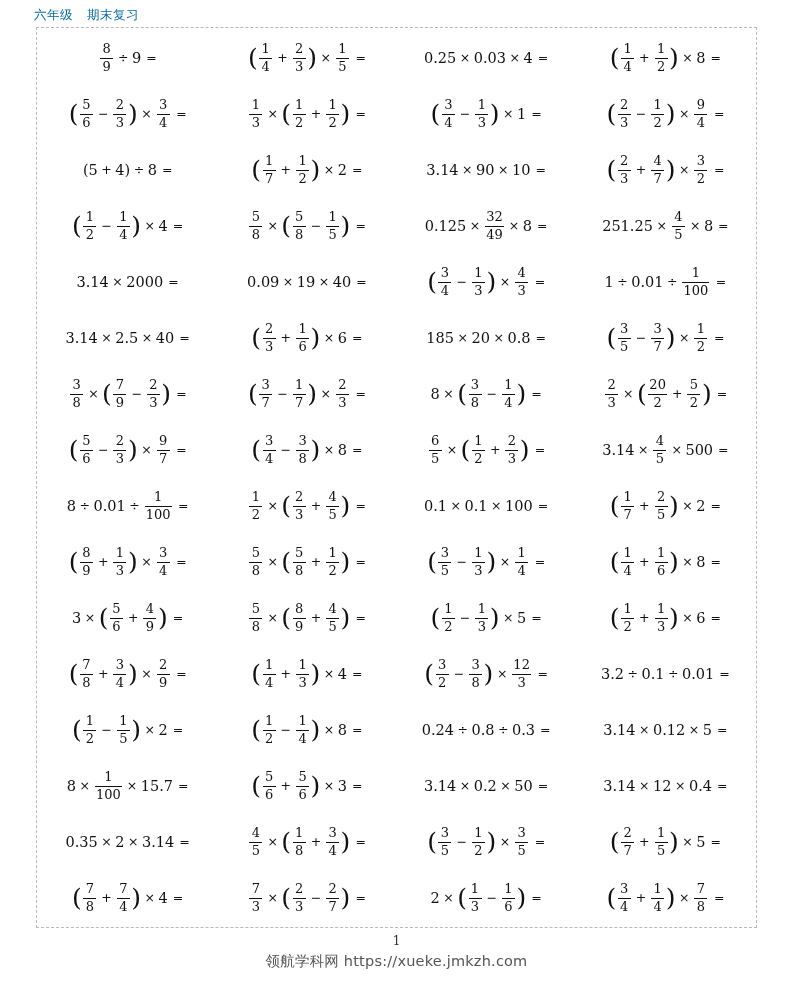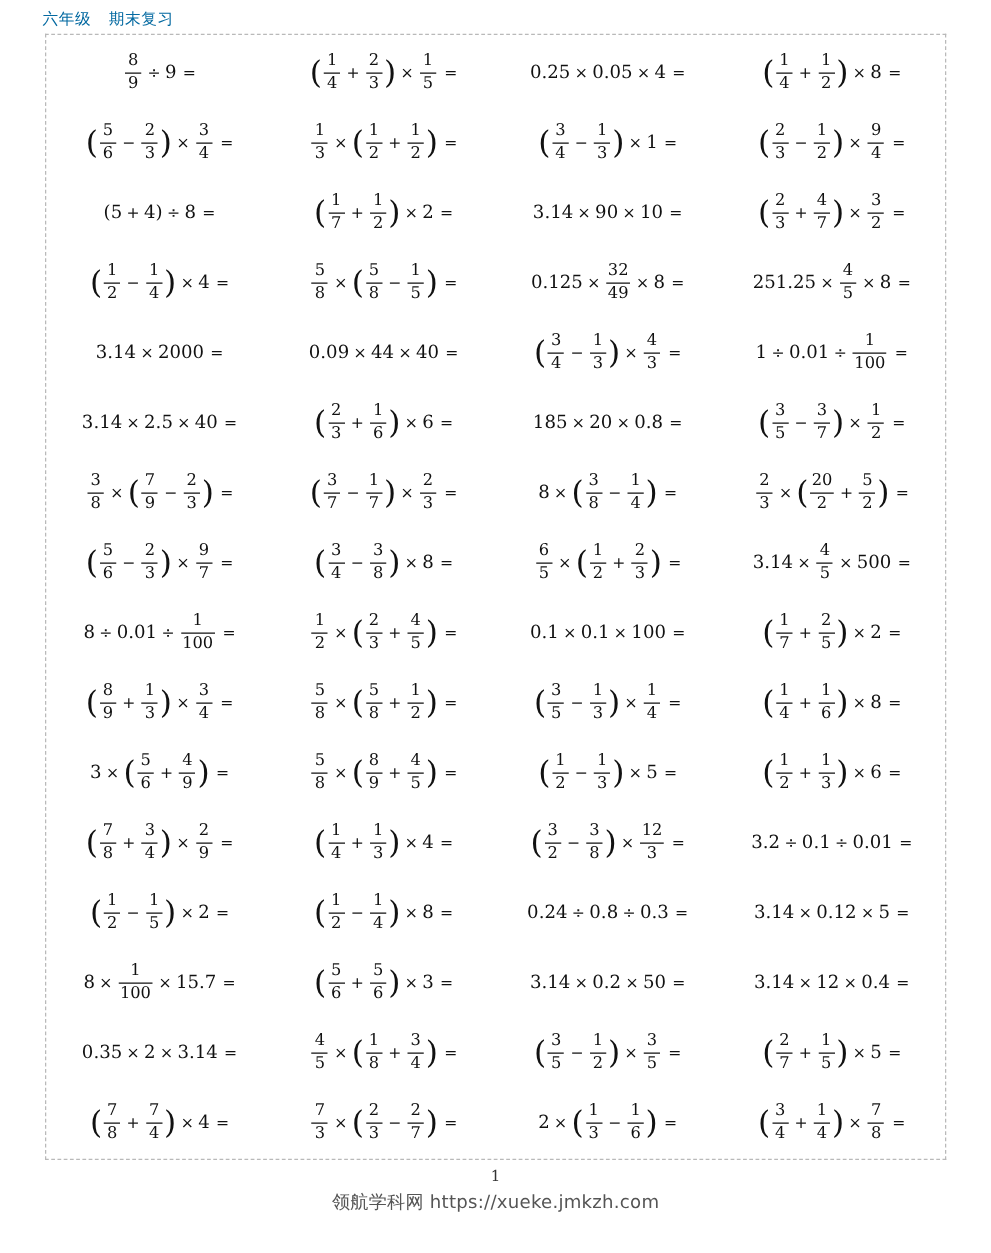--- a/index.html
+++ b/index.html
@@ -185,21 +185,21 @@
             <span class="bar"></span>
             <span class="d">5</span>
           </span>
           <span class="eq">=</span>
         </span>
       </div>
       <div class="cell">
         <span class="expr">
           <span class="num">0.25</span>
           <span class="op">×</span>
-          <span class="num">0.05</span>
+          <span class="num">0.03</span>
           <span class="op">×</span>
           <span class="num">4</span>
           <span class="eq">=</span>
         </span>
       </div>
       <div class="cell">
         <span class="expr">
           <span class="paren">(</span>
           <span class="frac">
             <span class="n">1</span>
@@ -451,21 +451,21 @@
           <span class="num">3.14</span>
           <span class="op">×</span>
           <span class="num">2000</span>
           <span class="eq">=</span>
         </span>
       </div>
       <div class="cell">
         <span class="expr">
           <span class="num">0.09</span>
           <span class="op">×</span>
-          <span class="num">44</span>
+          <span class="num">19</span>
           <span class="op">×</span>
           <span class="num">40</span>
           <span class="eq">=</span>
         </span>
       </div>
       <div class="cell">
         <span class="expr">
           <span class="paren">(</span>
           <span class="frac">
             <span class="n">3</span>

